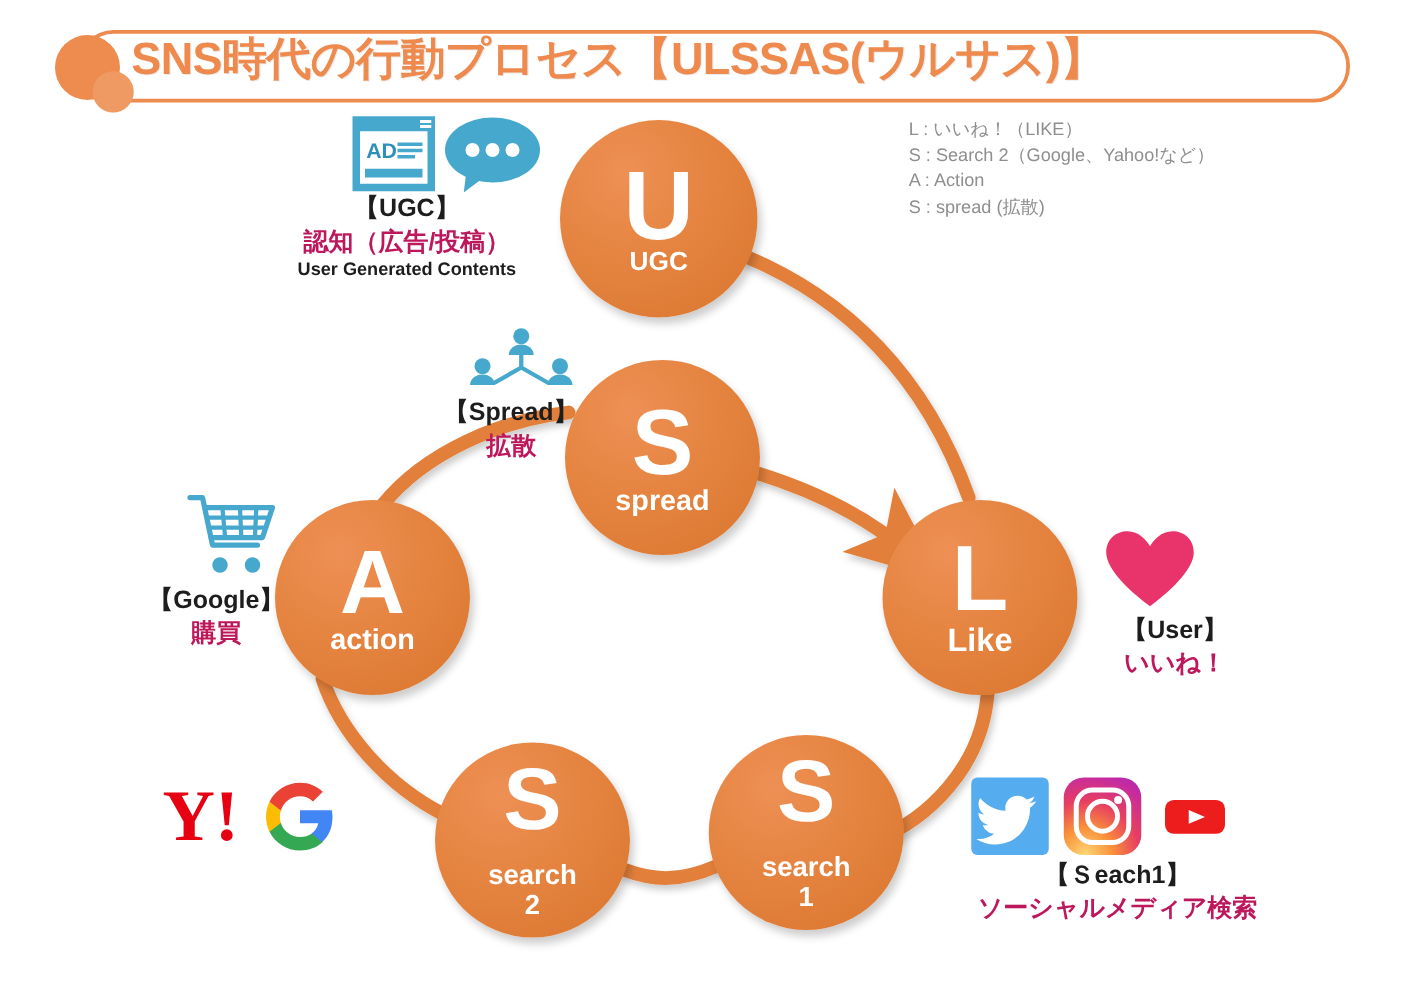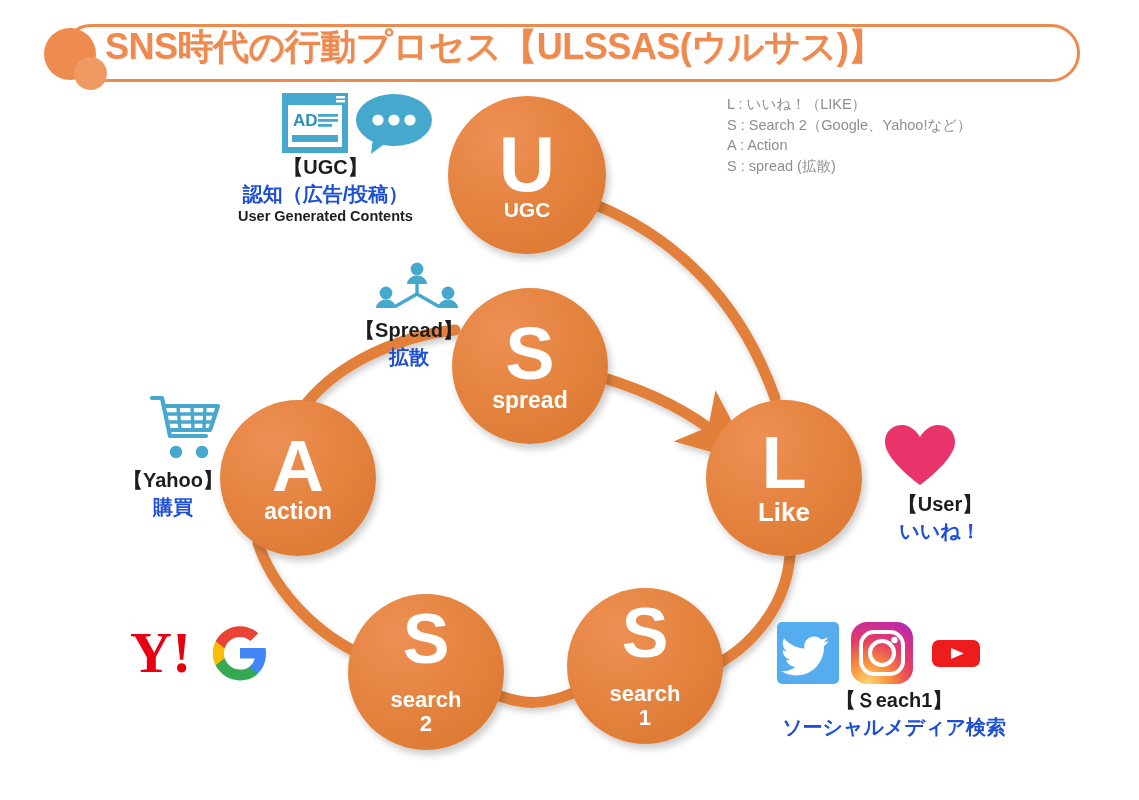--- a/index.html
+++ b/index.html
@@ -67,21 +67,21 @@
   #node-search1 .big,#node-search2 .big{font-size:70px;}
   #node-u .small{font-size:21px;margin-top:-2px;}
   #node-spread .small{font-size:23px;margin-top:0px;}
   #node-l .small{font-size:26px;margin-top:2px;}
   #node-a .small{font-size:23px;margin-top:0px;}
   #node-search1 .small,#node-search2 .small{font-size:22px;margin-top:16px;line-height:1.12;}
 
   
   .label-block{position:absolute;text-align:center;z-index:12;}
   .label-block .l1{font-size:20px;font-weight:bold;color:#1d1d1d;line-height:1.28;white-space:nowrap;}
-  .label-block .l2{font-size:20px;font-weight:bold;color:#1d4ed8;line-height:1.32;white-space:nowrap;}
+  .label-block .l2{font-size:20px;font-weight:bold;color:#be185d;line-height:1.32;white-space:nowrap;}
   .label-block .l3{font-size:14.5px;font-weight:bold;color:#1d1d1d;line-height:1.25;white-space:nowrap;}
 
   #ugc-label{left:203px;top:155px;width:245px;}
   #spread-label{left:330px;top:318px;width:158px;}
   #action-label{left:108px;top:468px;width:130px;}
   #like-label{left:860px;top:492px;width:160px;}
   #search1-label{left:744px;top:688px;width:300px;}
   #search2-label{left:88px;top:684px;width:240px;}
 
   .icon-row{position:absolute;z-index:12;}
@@ -234,21 +234,21 @@
         <line x1="19" y1="32" x2="64" y2="32"></line>
         <line x1="30" y1="17" x2="32" y2="39"></line>
         <line x1="44" y1="17" x2="45" y2="39"></line>
         <line x1="57" y1="17" x2="56" y2="39"></line>
       </g>
       <circle cx="28" cy="62" r="6.2" fill="#47A8CE"></circle>
       <circle cx="54" cy="62" r="6.2" fill="#47A8CE"></circle>
     </svg>
   </div>
   <div class="label-block" id="action-label">
-    <div class="l1">【Yahoo】</div>
+    <div class="l1">【Google】</div>
     <div class="l2">購買</div>
   </div>
 
   <div class="icon-row" style="left:884px;top:424px;">
     <svg width="72" height="64" viewBox="0 0 72 64">
       <path d="M36 61 C 8 40, 1 26, 1 18 C 1 7, 9 1, 18 1 C 27 1, 33 8, 36 13
                C 39 8, 45 1, 54 1 C 63 1, 71 7, 71 18 C 71 26, 64 40, 36 61 Z" fill="#E8336B"></path>
     </svg>
   </div>
   <div class="label-block" id="like-label">

